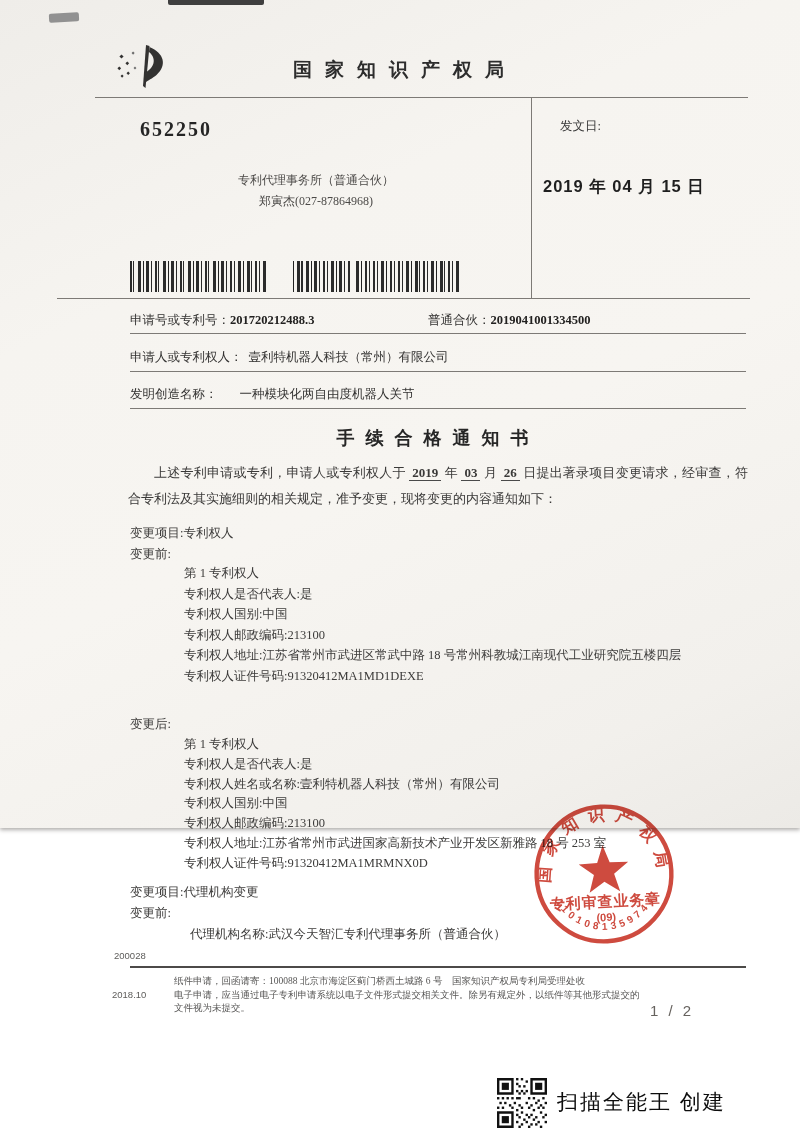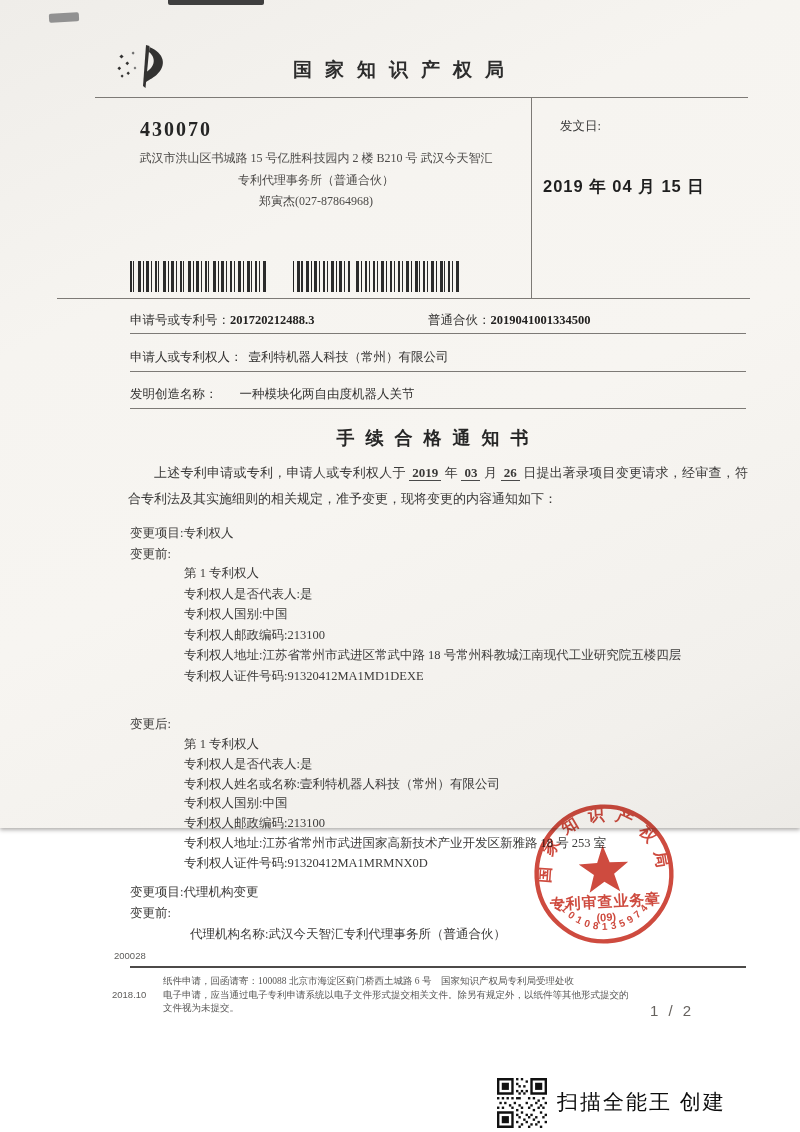--- a/index.html
+++ b/index.html
@@ -54,21 +54,21 @@
   .u-date{border-bottom:1px solid #4a4a4a;padding:0 3px;font-weight:bold;}
   .chg{position:absolute;font-size:12.5px;color:#3c3b3a;}
   .chg-block{position:absolute;left:184px;font-size:12.5px;color:#3c3b3a;}
   .chg-block div{line-height:20.6px;white-space:nowrap;}
   .chg-block.tight div{line-height:19.8px;}
   .stamp-wrap{
     position:absolute;left:527px;top:797px;width:154px;height:154px;
     opacity:.9;mix-blend-mode:multiply;transform:rotate(-3deg);
   }
   .footer-code{position:absolute;font-size:9.5px;color:#5d5c5a;font-family:"Liberation Sans","DejaVu Sans",sans-serif;}
-  .footer-note{position:absolute;left:163px;width:590px;font-size:9.5px;color:#575655;line-height:13.5px;white-space:nowrap;}
+  .footer-note{position:absolute;left:174px;width:590px;font-size:9.5px;color:#575655;line-height:13.5px;white-space:nowrap;}
   .page-indicator{position:absolute;left:650px;top:1002px;font-size:15px;color:#66625e;letter-spacing:3px;font-family:"Liberation Sans","DejaVu Sans",sans-serif;}
   .scanner-strip{position:absolute;left:0;top:1072px;width:800px;height:60px;background:#ffffff;}
   .qr{position:absolute;left:497px;top:6px;width:50px;height:50px;}
   .scanner-label{
     position:absolute;left:557px;top:16px;font-size:21px;color:#0d0d0d;letter-spacing:2px;
     font-family:"Liberation Sans","DejaVu Sans",sans-serif;
   }
   .logo{position:absolute;left:114px;top:44px;width:56px;height:46px;}
 </style>
 </head>
@@ -91,22 +91,21 @@
       <rect x="18" y="8" width="2.2" height="2.2" transform="rotate(45 19.1 9.1)" fill="#6b6b6b"></rect>
       <rect x="20" y="23" width="2" height="2" transform="rotate(45 21 24)" fill="#6b6b6b"></rect>
     </g>
   </svg>
   <div class="office-title">国家知识产权局</div>
 
   <div class="hline" style="left:95px;top:97px;width:653px;"></div>
   <div class="vline" style="left:531px;top:97px;height:201px;"></div>
   <div class="hline" style="left:57px;top:298px;width:693px;"></div>
 
-  <div class="postcode">430070</div>
-  <div class="addr" style="top:150px;">武汉市洪山区书城路 15 号亿胜科技园内 2 楼 B210 号 武汉今天智汇</div>
+  <div class="postcode">652250</div>
   <div class="addr" style="top:172px;">专利代理事务所（普通合伙）</div>
   <div class="addr" style="top:193px;">郑寅杰(027-87864968)</div>
 
   <div class="date-label">发文日:</div>
   <div class="date-value">2019 年 04 月 15 日</div>
 
   <div class="barcode" style="left:130px;width:138px;"></div>
   <div class="barcode" style="left:292px;width:168px;background-position:6px 0;"></div>
 
   <div class="abs" style="left:130px;top:310px;">

